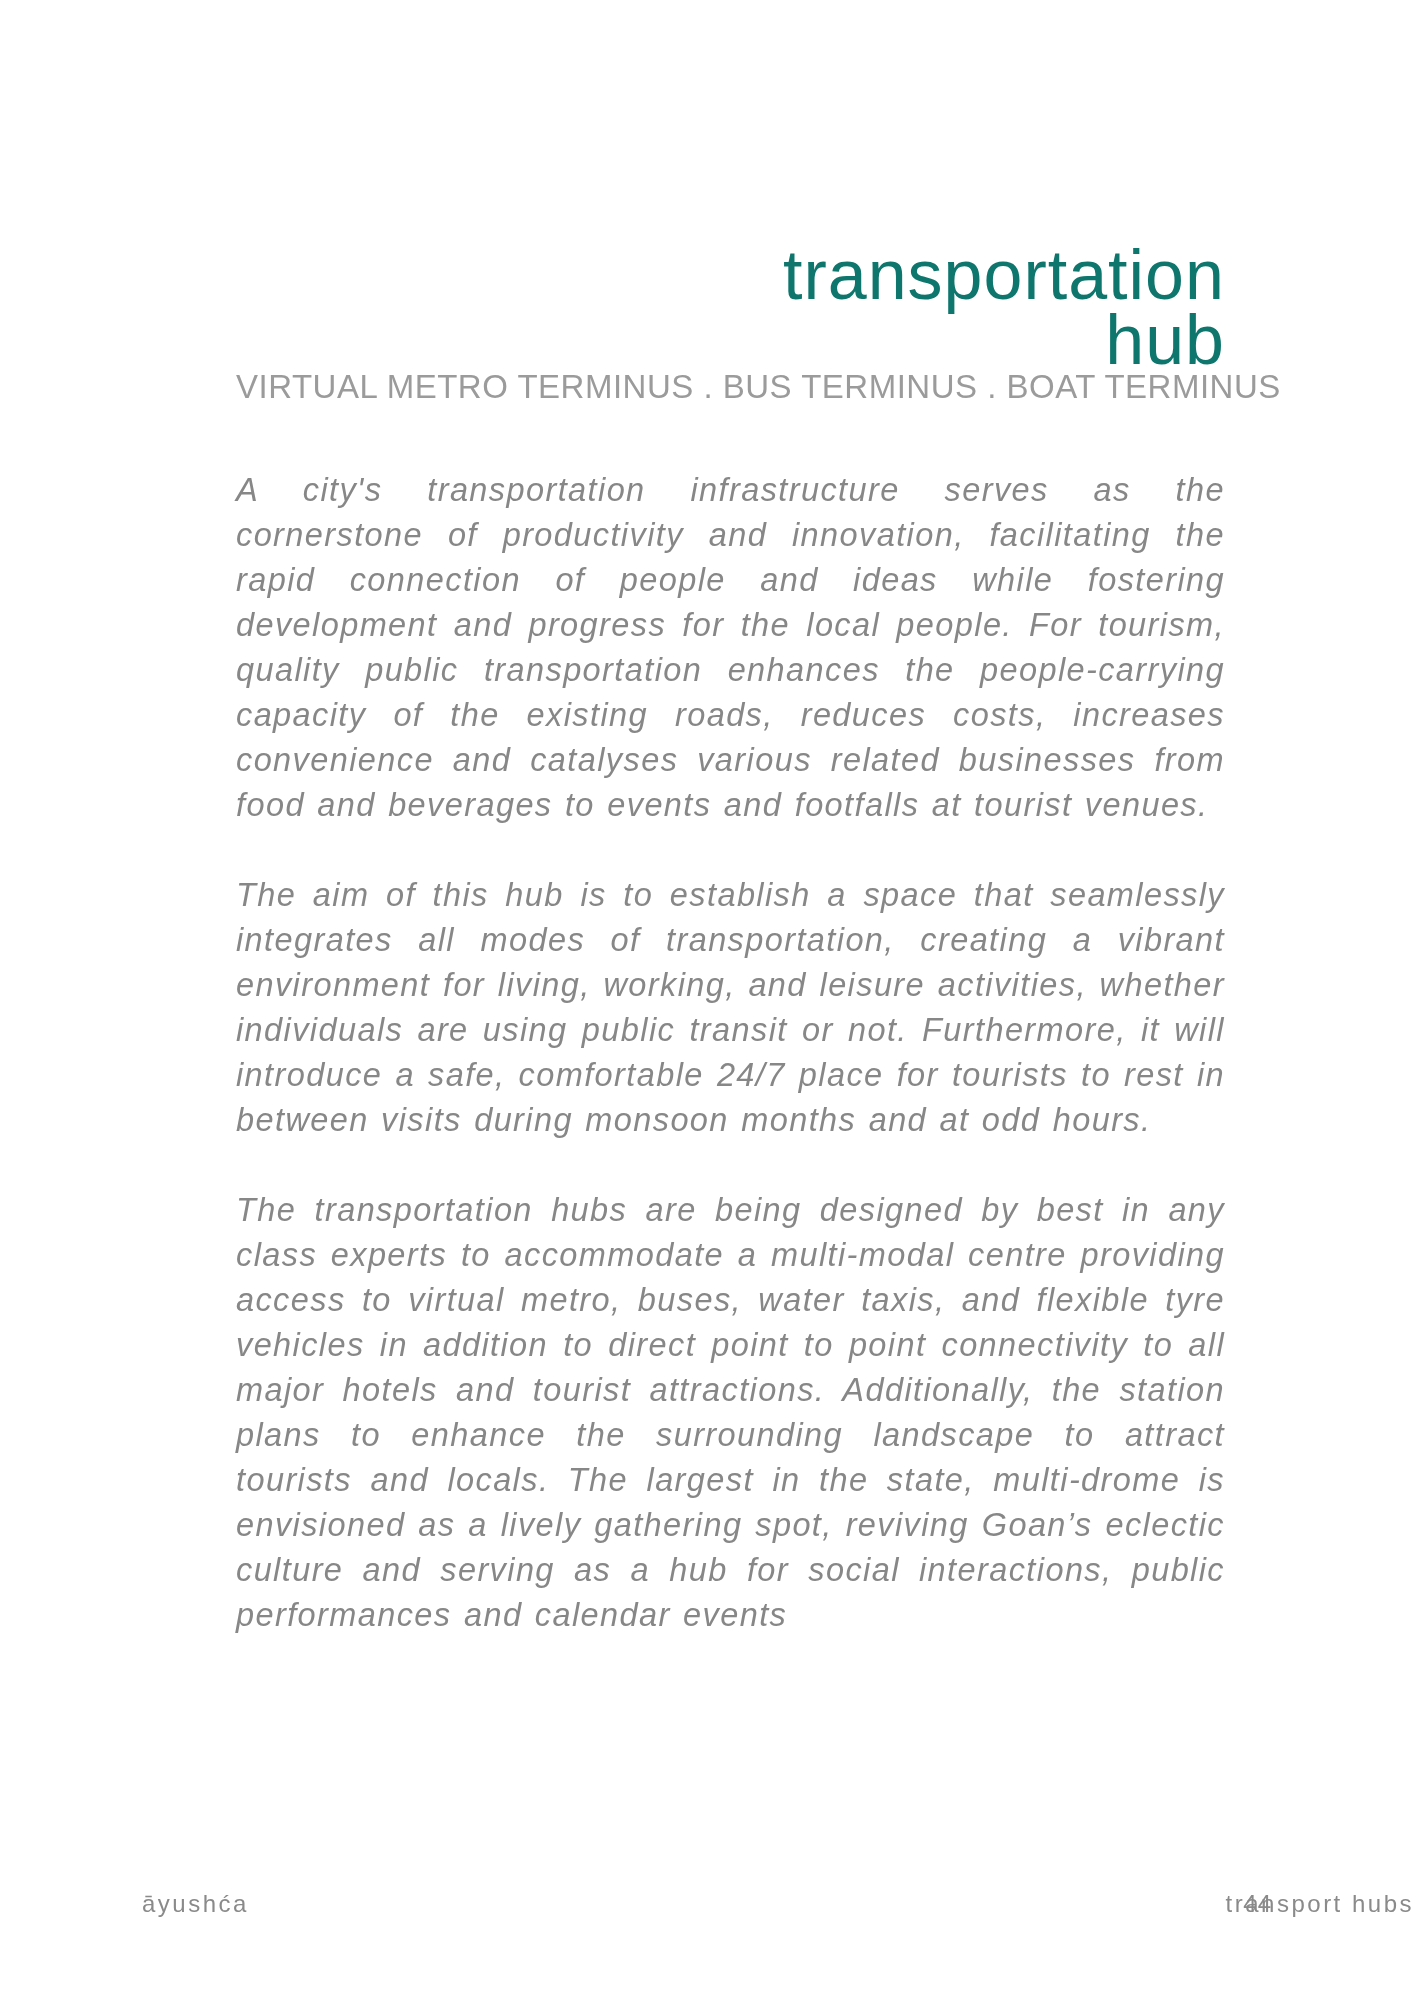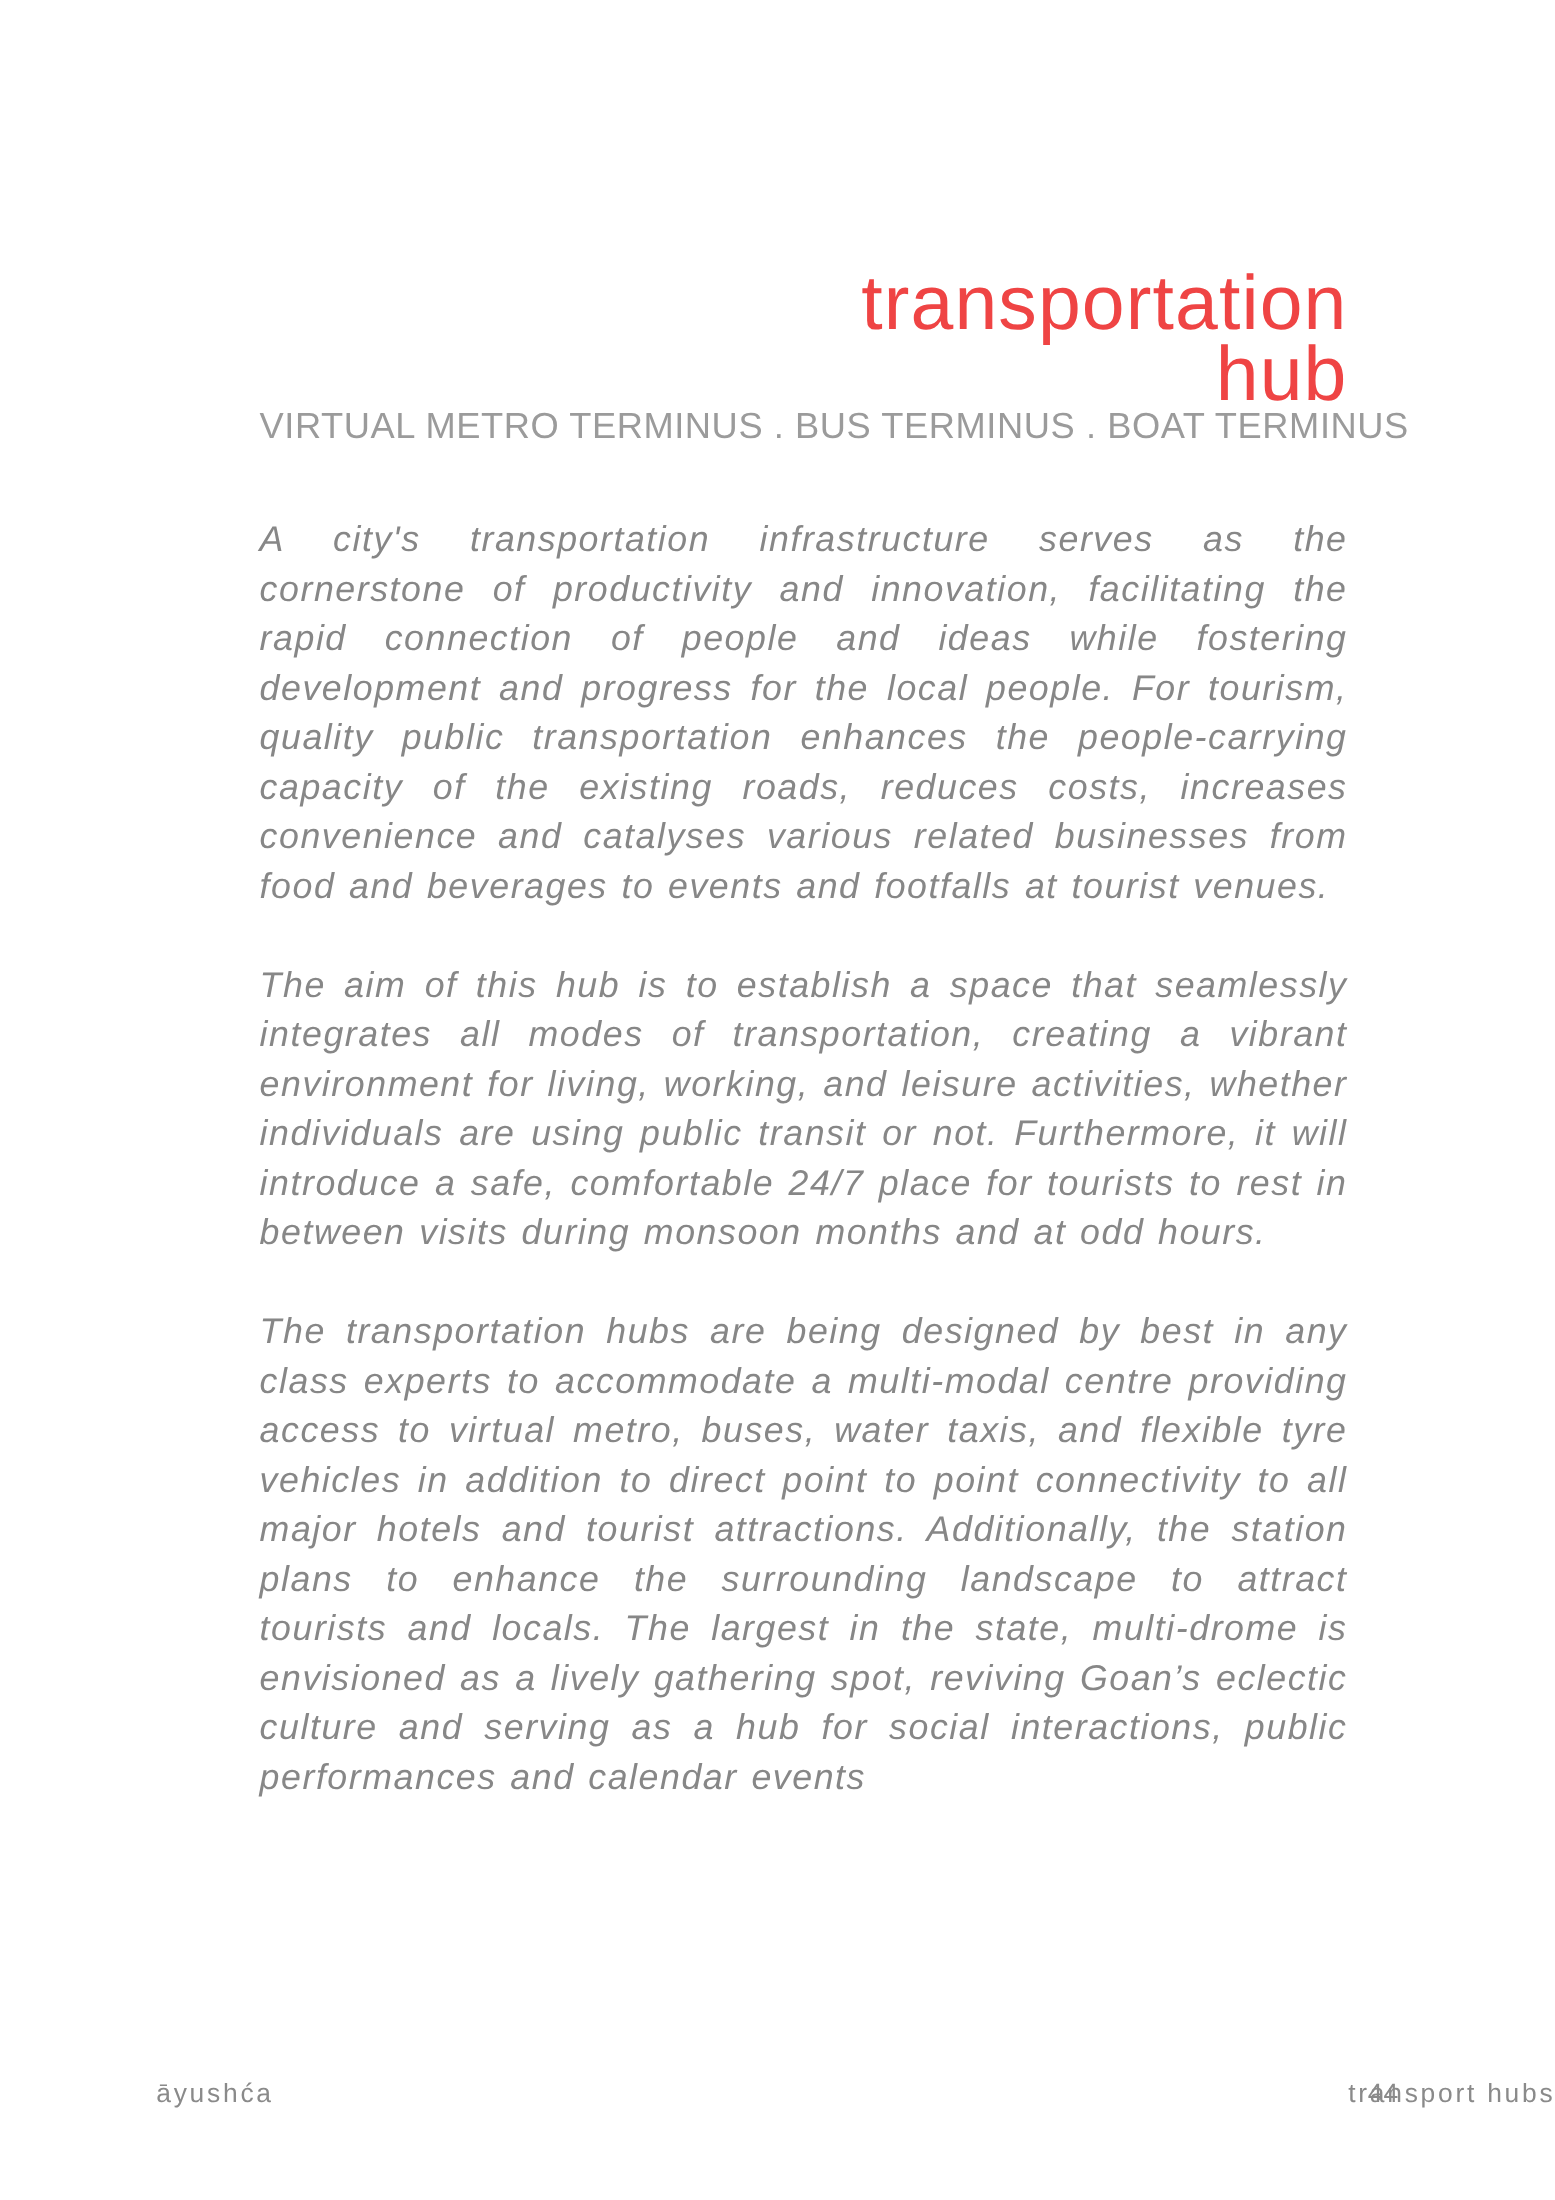--- a/index.html
+++ b/index.html
@@ -13,21 +13,21 @@
     height: 2000px;
     background: #ffffff;
     overflow: hidden;
     font-family: "Liberation Sans", sans-serif;
   }
   .title {
     position: absolute;
     top: 196px;
     right: 189px;
     text-align: right;
-    color: #ef4444;
+    color: #0f766e;
     font-size: 70px;
     line-height: 65px;
     letter-spacing: 1px;
     font-weight: 400;
   }
   .title .line {
     display: block;
   }
   .subtitle {
     position: absolute;

